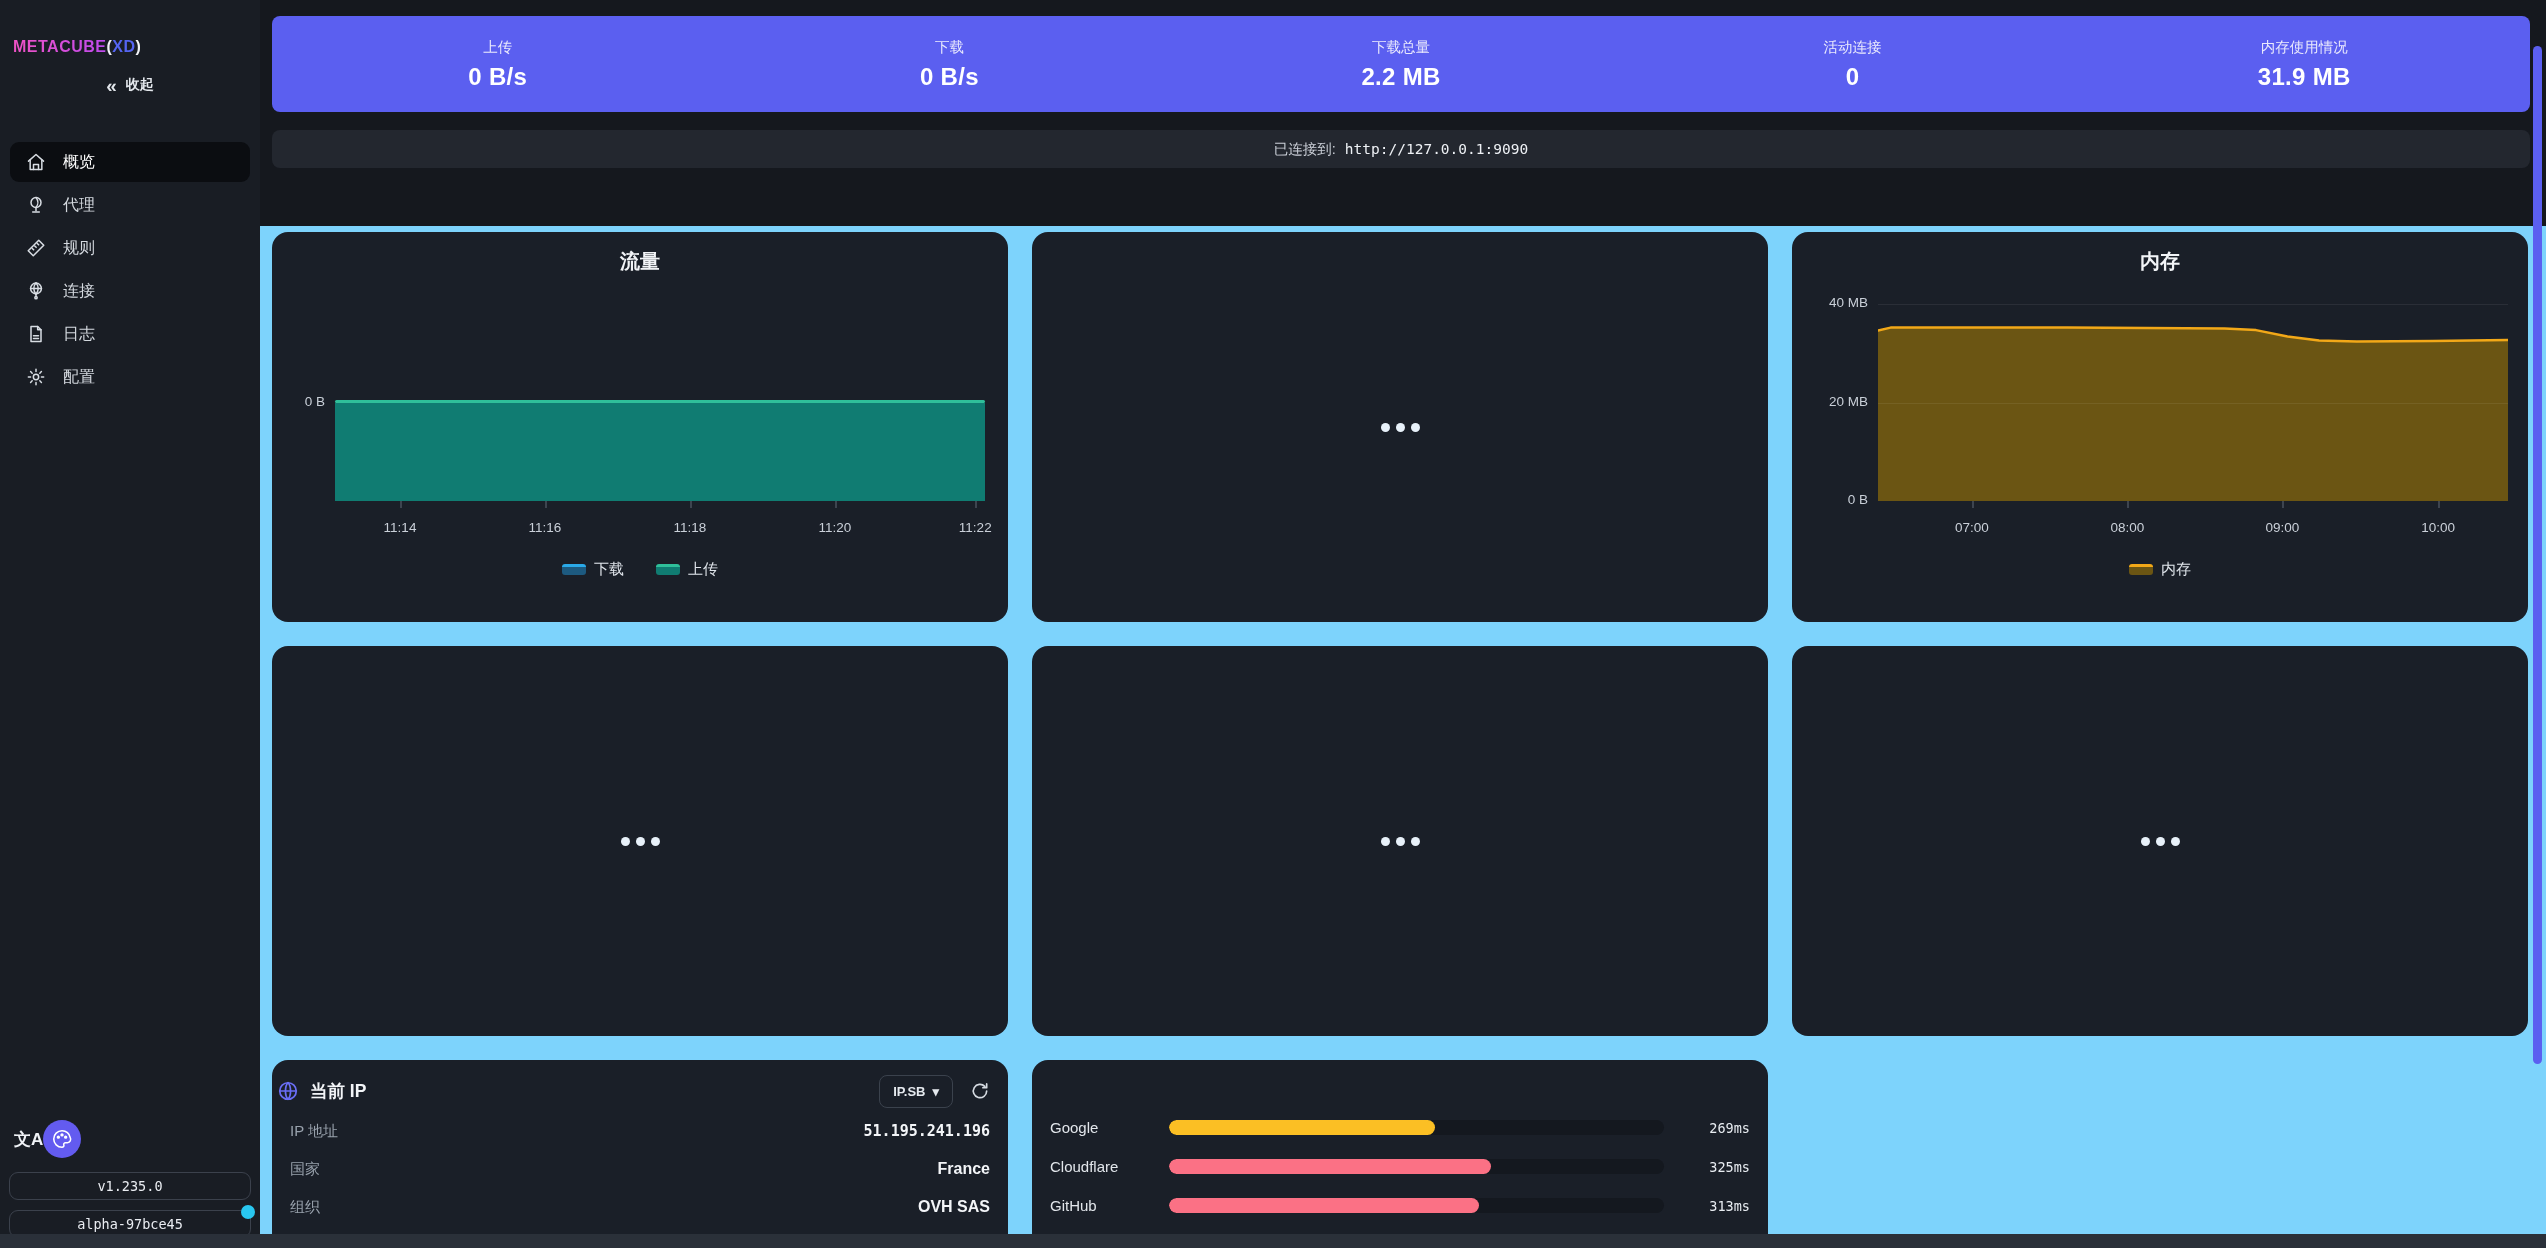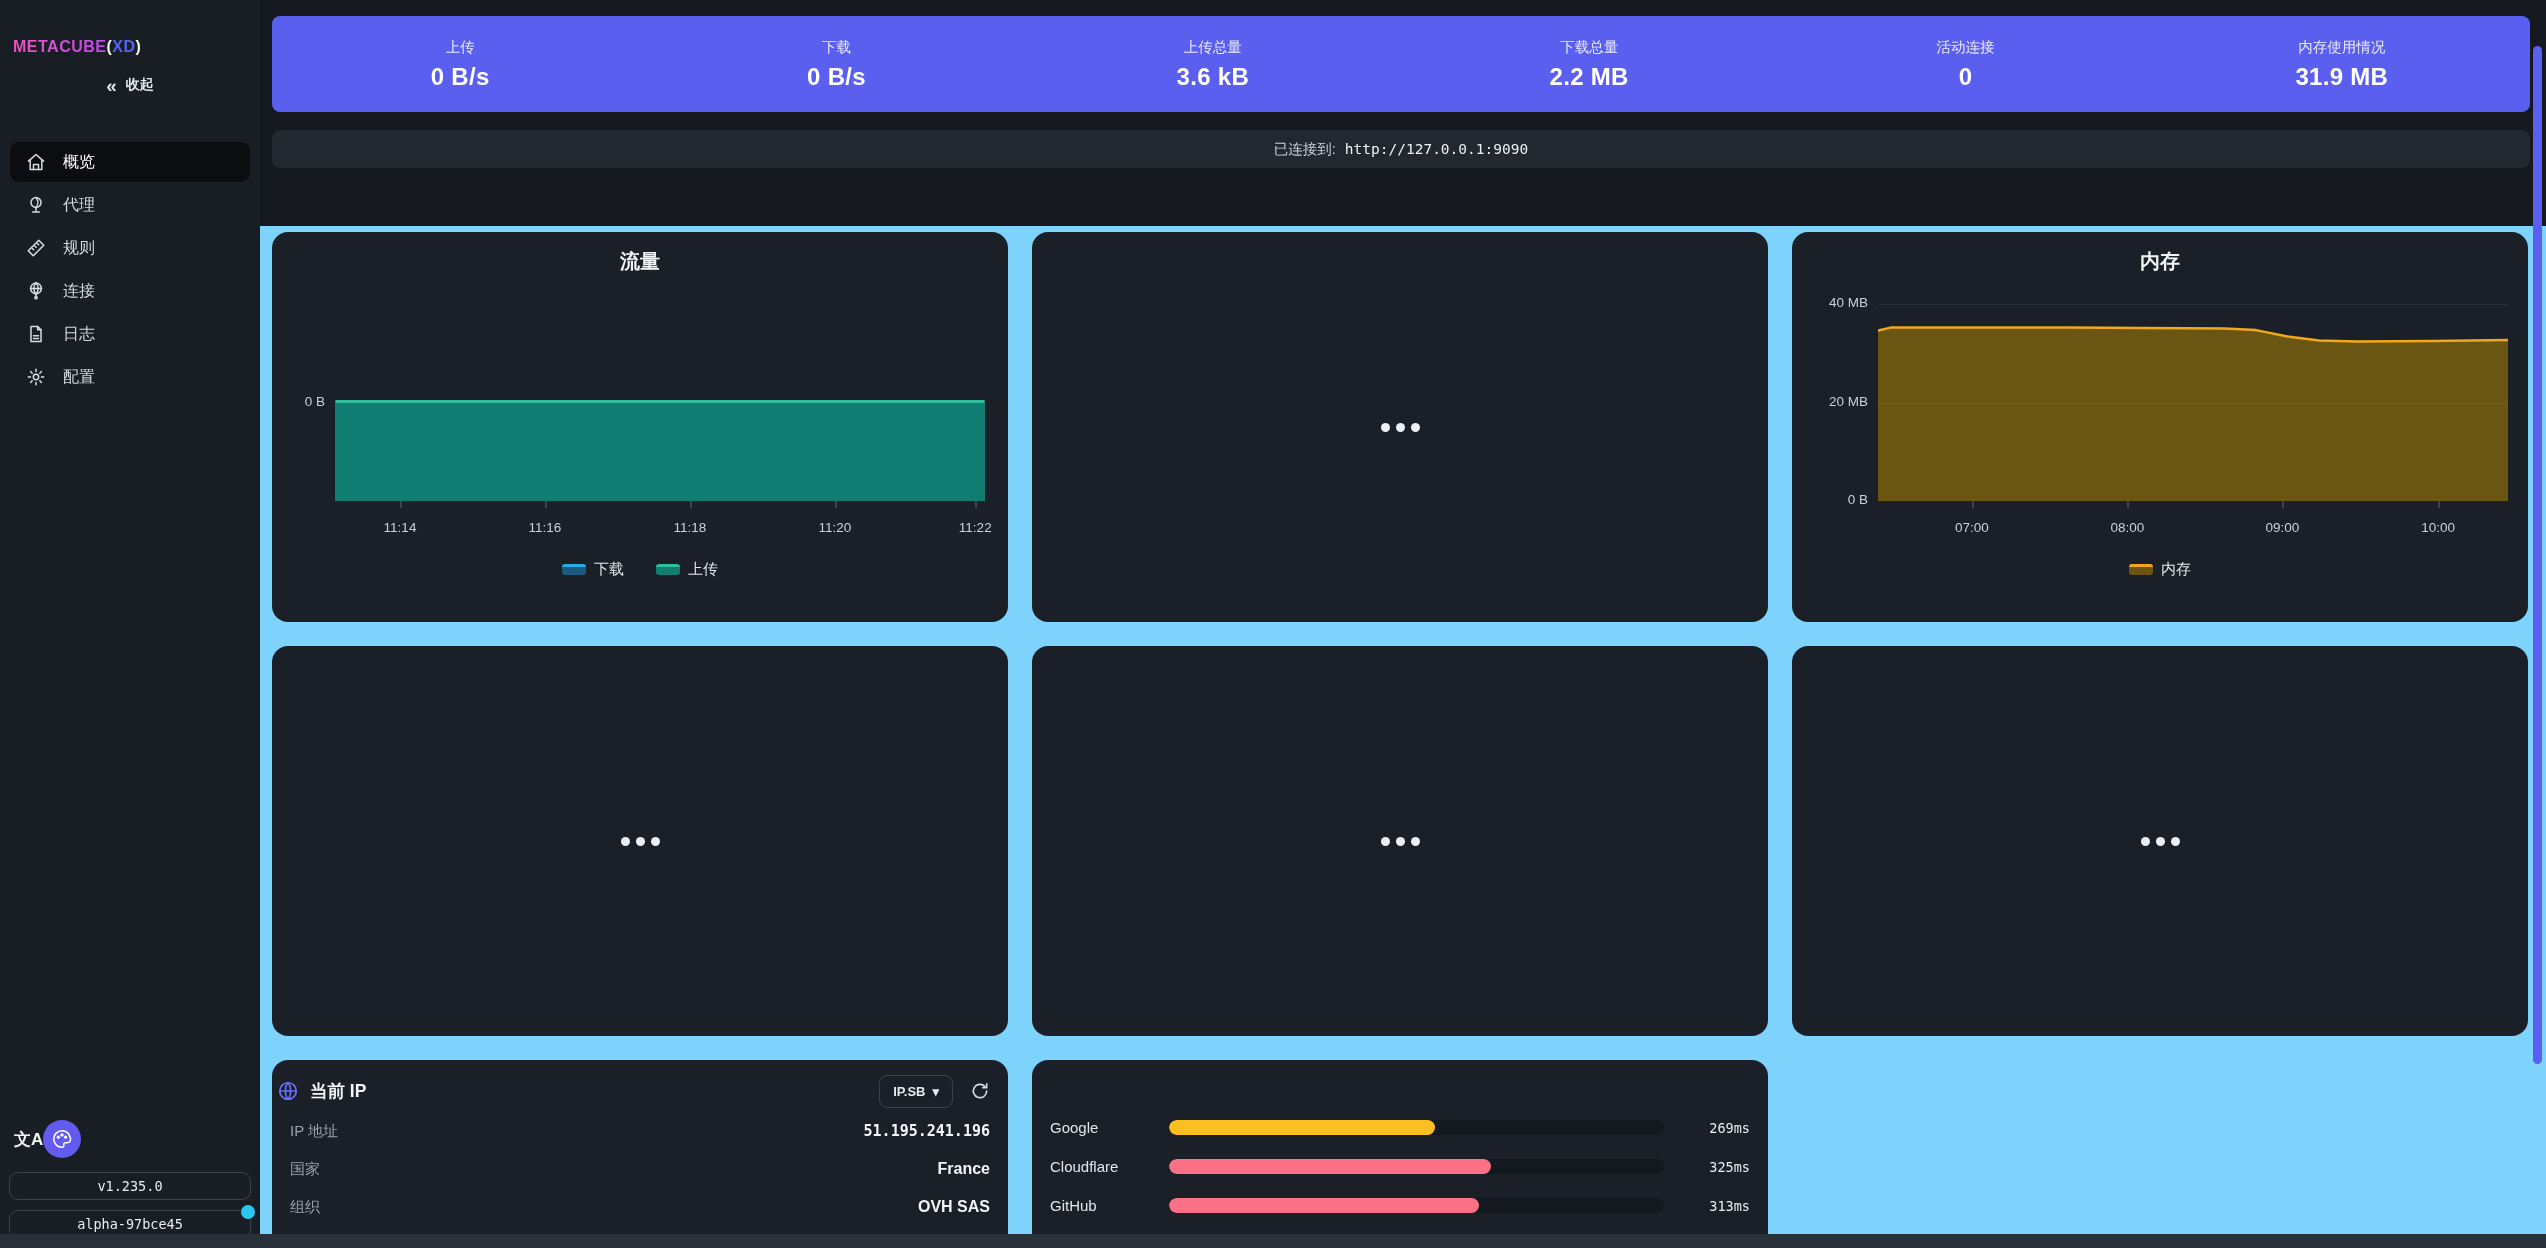--- a/index.html
+++ b/index.html
@@ -191,24 +191,20 @@
   <div class="stats-bar">
     <div class="stat">
       <div class="stat-label">上传</div>
       <div class="stat-value">0 B/s</div>
     </div>
     <div class="stat">
       <div class="stat-label">下载</div>
       <div class="stat-value">0 B/s</div>
     </div>
     <div class="stat">
-      <div class="stat-label">上传总量</div>
-      <div class="stat-value">3.6 kB</div>
-    </div>
-    <div class="stat">
       <div class="stat-label">下载总量</div>
       <div class="stat-value">2.2 MB</div>
     </div>
     <div class="stat">
       <div class="stat-label">活动连接</div>
       <div class="stat-value">0</div>
     </div>
     <div class="stat">
       <div class="stat-label">内存使用情况</div>
       <div class="stat-value">31.9 MB</div>

